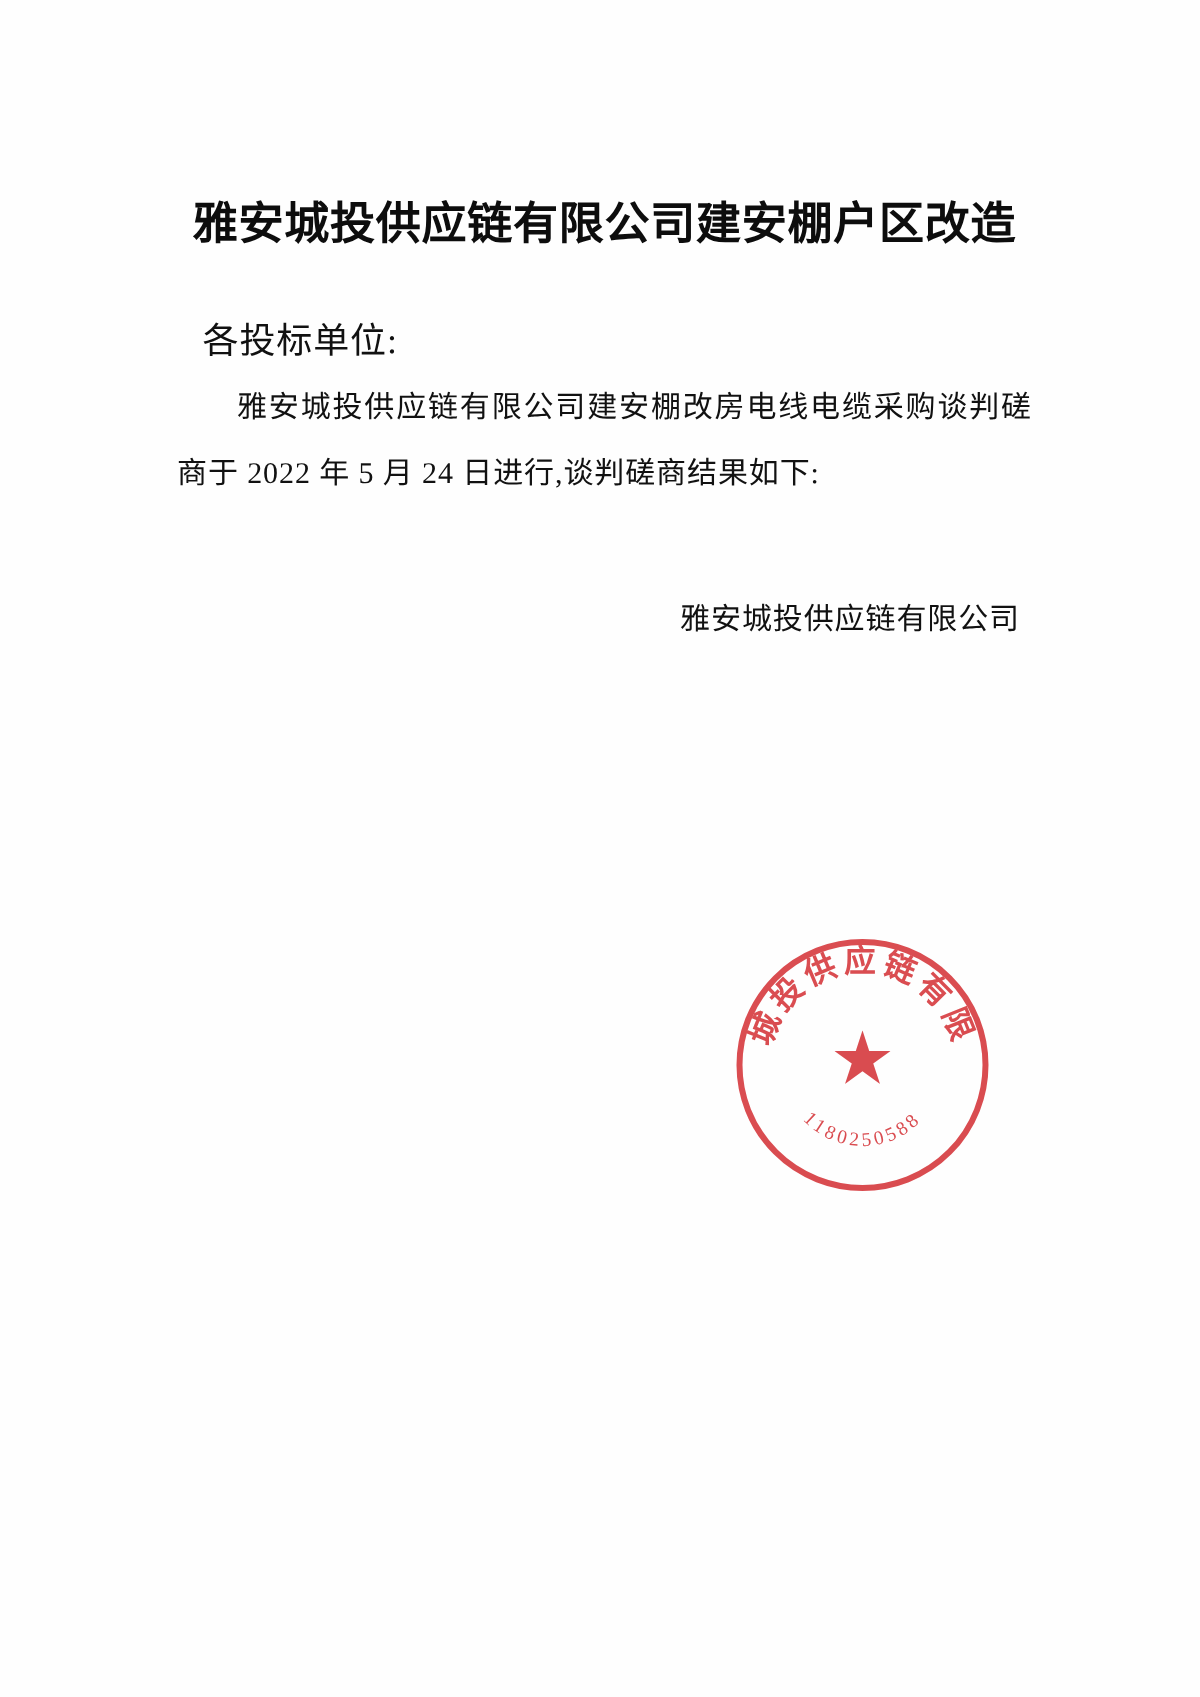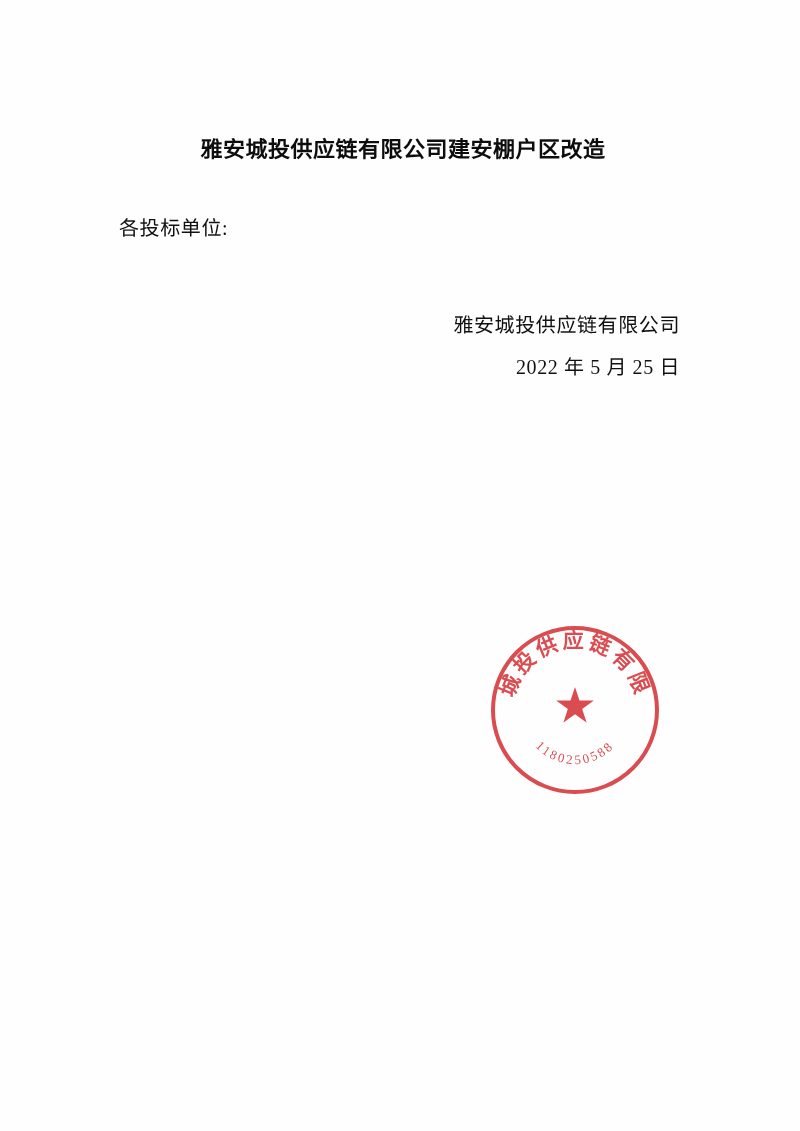--- a/index.html
+++ b/index.html
@@ -27,35 +27,35 @@
   .doc-body {
     position: absolute;
     left: 118px;
     top: 128px;
     width: 570px;
   }
 
   .doc-title {
     text-align: center;
     font-weight: bold;
-    font-size: 22px;
+    font-size: 30px;
     line-height: 44px;
     letter-spacing: 0.5px;
     color: #0d0d0d;
     margin: 0 0 34px 0;
   }
   .doc-title .line {
     display: block;
     white-space: nowrap;
   }
 
   .salutation {
-    font-size: 20px;
+    font-size: 24px;
     line-height: 44px;
-    margin: 0 0 0 1px;
+    margin: 0 0 0 17px;
     letter-spacing: 0.6px;
   }
 
   .para {
     font-size: 20px;
     line-height: 44px;
     text-indent: 2em;
     margin: 0;
     letter-spacing: 0.6px;
     text-align: justify;
@@ -88,24 +88,24 @@
 <div class="page">
 
   <div class="doc-body">
 
     <h1 class="doc-title">
       <span class="line">雅安城投供应链有限公司建安棚户区改造</span>
     </h1>
 
     <p class="salutation">各投标单位:</p>
 
+    <p class="para">雅安城投供应链有限公司建安棚改房电线电缆采购谈判磋商于 2022 年 5 月 24 日进行,谈判磋商结果如下:</p>
 
     <div class="signature">
       <div>雅安城投供应链有限公司</div>
-      <div>2022 年 5 月 25 日</div>
     </div>
 
   </div>
 
   <div class="seal">
     <svg width="176" height="176" viewBox="0 0 176 176" xmlns="http://www.w3.org/2000/svg">
       <defs>
         <path id="sealArc" d="M 26,88 A 62,62 0 0 1 150,88" fill="none"></path>
         <path id="sealArcBottom" d="M 34,88 A 54,54 0 0 0 142,88" fill="none"></path>
       </defs>

